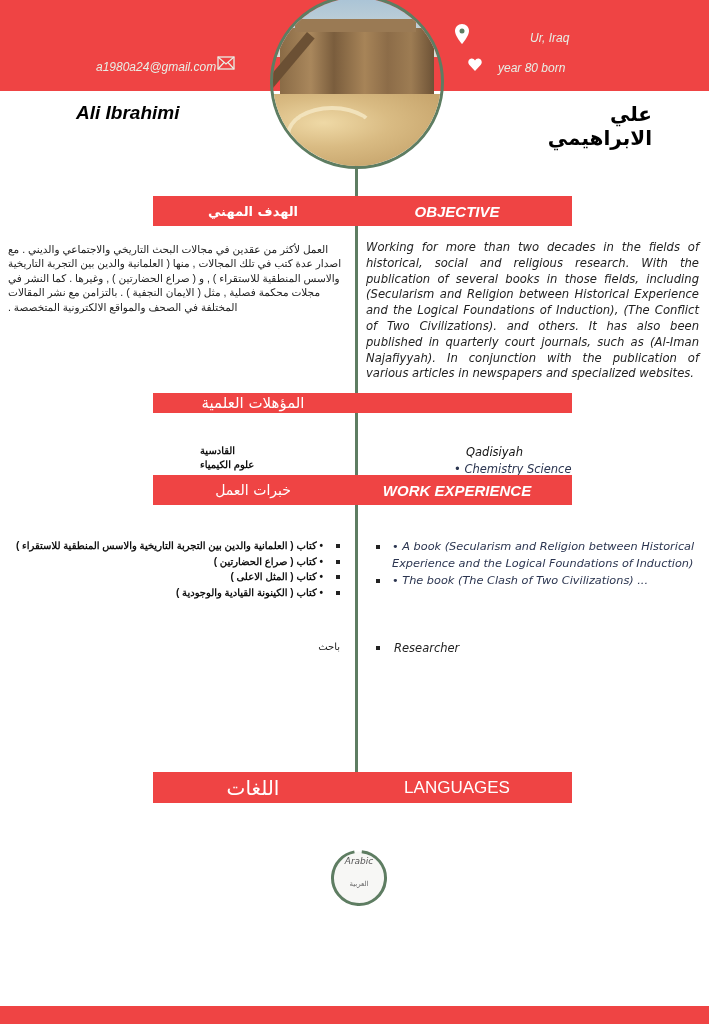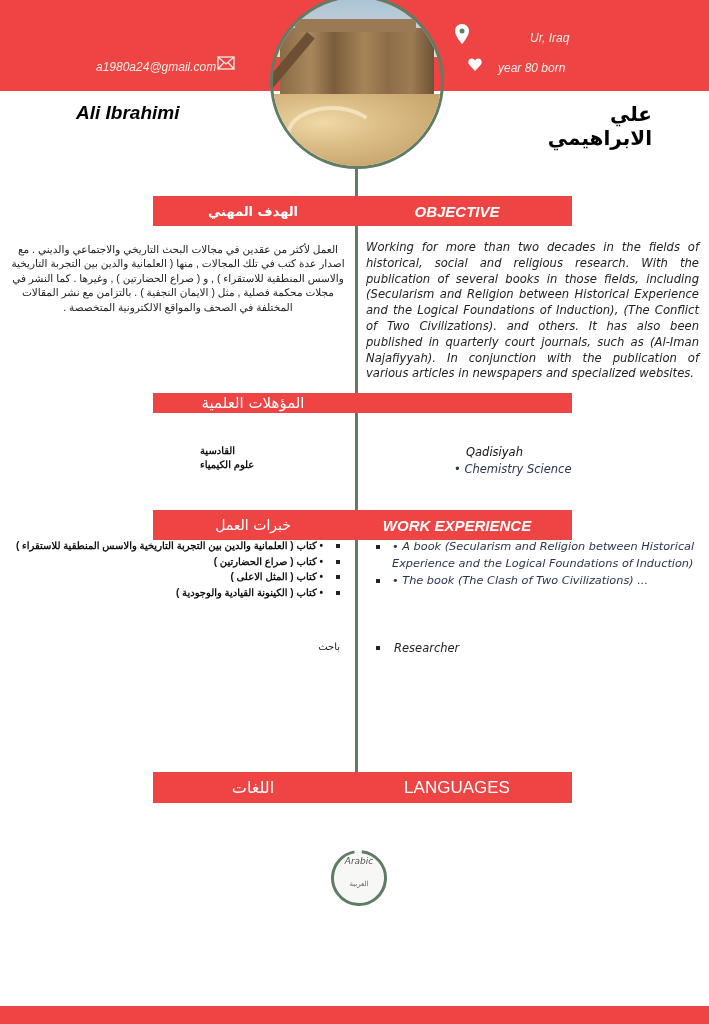--- a/index.html
+++ b/index.html
@@ -18,21 +18,21 @@
   #photo .path { position:absolute; left:8%; top:64%; width:50%; height:30%; border:4px solid #f6e9c6; border-radius:50%; border-right-color:transparent; border-bottom-color:transparent; opacity:.8; }
   .hdr-text { color:#e8efe6; font-style:italic; font-size:12px; font-family:"Liberation Sans", sans-serif; }
   .name-en { font-family:"Liberation Sans", sans-serif; font-weight:bold; font-style:italic; font-size:19px; color:#000; }
   .name-ar { font-family:"DejaVu Sans", sans-serif; font-weight:bold; font-size:20px; color:#000; direction:rtl; }
   .section-bar { left:153px; width:403px; height:30px; }
   .sec-en { position:absolute; left:205px; top:0; width:198px; height:100%; display:flex; align-items:center; justify-content:center; color:#fff; font-family:"Liberation Sans", sans-serif; font-size:15px; }
   .sec-ar { position:absolute; left:0; top:0; width:200px; height:100%; display:flex; align-items:center; justify-content:center; color:#fff; font-size:14px; direction:rtl; font-family:"DejaVu Sans", sans-serif; }
   .bold-it { font-weight:bold; font-style:italic; }
   .plain { font-weight:normal; font-style:normal; font-size:17px; }
   .obj-en { left:366px; top:240px; width:333px; font-family:"DejaVu Sans", sans-serif; font-style:italic; font-size:11.6px; line-height:15.8px; color:#222; text-align:justify; }
-  .obj-ar { left:8px; top:242px; width:340px; direction:rtl; text-align:center; font-family:"Liberation Sans", sans-serif; font-size:10.5px; line-height:14.4px; color:#222; }
+  .obj-ar { left:8px; top:242px; width:340px; direction:rtl; text-align:left; font-family:"Liberation Sans", sans-serif; font-size:10.5px; line-height:14.4px; color:#222; }
   .edu-ar { left:200px; top:444px; width:90px; direction:rtl; text-align:left; font-family:"Liberation Sans", sans-serif; font-weight:bold; font-size:10px; line-height:14px; color:#111; }
   .edu-en-title { left:446px; top:445px; font-family:"DejaVu Sans", sans-serif; font-weight:normal; font-style:italic; font-size:11.5px; color:#111;margin-left:20px; }
   .edu-en-item { left:454px; top:462px; font-family:"DejaVu Sans", sans-serif; font-style:italic; font-size:11.5px; color:#2b3550; }
   .work-en { left:372px; top:538px; width:330px; font-family:"DejaVu Sans", sans-serif; font-style:italic; font-size:11.3px; line-height:17px; color:#2b3550; }
   .work-en ul, .work-ar ul { margin:0; padding:0; list-style:none; }
   .work-en li { position:relative; padding-left:20px; }
   .work-en li::before { content:""; position:absolute; left:4px; top:7px; width:4px; height:4px; background:#222; }
   .work-ar { left:10px; top:538px; width:335px; direction:rtl; font-family:"Liberation Sans", sans-serif; font-weight:bold; font-size:10px; line-height:15.5px; color:#111; }
   .work-ar li { position:relative; padding-right:22px; text-align:right; }
   .work-ar li::before { content:""; position:absolute; right:5px; top:6px; width:4px; height:4px; background:#222; }
@@ -100,21 +100,21 @@
 <div class="abs section-bar green" style="top:393px;height:20px;">
   <div class="sec-ar" style="font-size:15px;">المؤهلات العلمية</div>
 </div>
 <div class="abs edu-ar">
   <div>القادسية</div>
   <div>علوم الكيمياء</div>
 </div>
 <div class="abs edu-en-title">Qadisiyah</div>
 <div class="abs edu-en-item">• Chemistry Science</div>
 
-<div class="abs section-bar green" style="top:510px;">
+<div class="abs section-bar green" style="top:475px;">
   <div class="sec-ar" style="font-size:14px;">خبرات العمل</div>
   <div class="sec-en bold-it">WORK EXPERIENCE</div>
 </div>
 <div class="abs work-ar">
   <ul>
     <li>• كتاب ( العلمانية والدين بين التجربة التاريخية والاسس المنطقية للاستقراء )</li>
     <li>• كتاب ( صراع الحضارتين )</li>
     <li>• كتاب ( المثل الاعلى )</li>
     <li>• كتاب ( الكينونة القيادية والوجودية )</li>
   </ul>
@@ -122,21 +122,21 @@
 <div class="abs work-en">
   <ul>
     <li>• A book (Secularism and Religion between Historical Experience and the Logical Foundations of Induction)</li>
     <li>• The book (The Clash of Two Civilizations) ...</li>
   </ul>
 </div>
 <div class="abs role-ar">باحث</div>
 <div class="abs role-en">Researcher</div>
 
 <div class="abs section-bar green" style="top:772px;height:31px;">
-  <div class="sec-ar" style="font-size:16px;">اللغات</div>
+  <div class="sec-ar" style="font-size:20px;">اللغات</div>
   <div class="sec-en plain">LANGUAGES</div>
 </div>
 
 <div id="lang-ring" class="abs">
   <svg width="58" height="58" viewBox="0 0 58 58">
     <circle cx="29" cy="29" r="26.5" fill="#f7f7f5" stroke="none"></circle>
     <circle cx="29" cy="29" r="26.5" fill="none" stroke="#5e7d62" stroke-width="3" stroke-dasharray="158 8.5" transform="rotate(-84 29 29)"></circle>
   </svg>
 </div>
 <div class="abs lang-en">Arabic</div>

